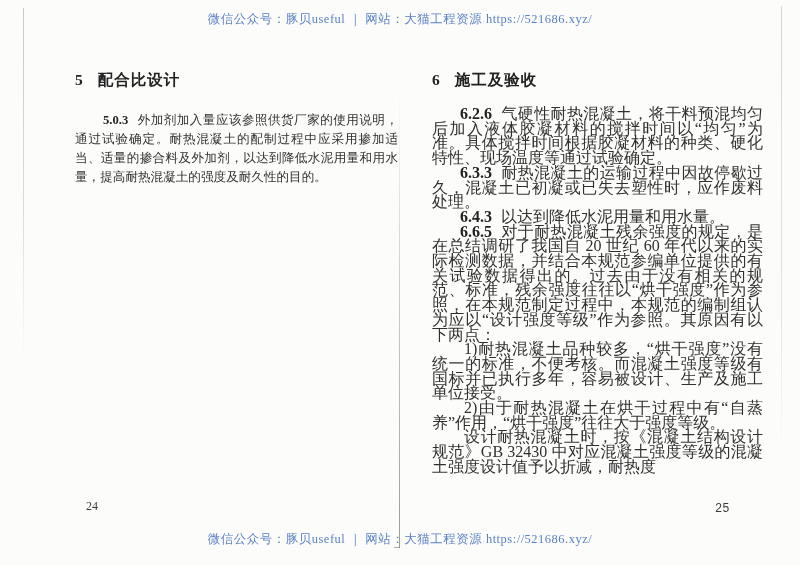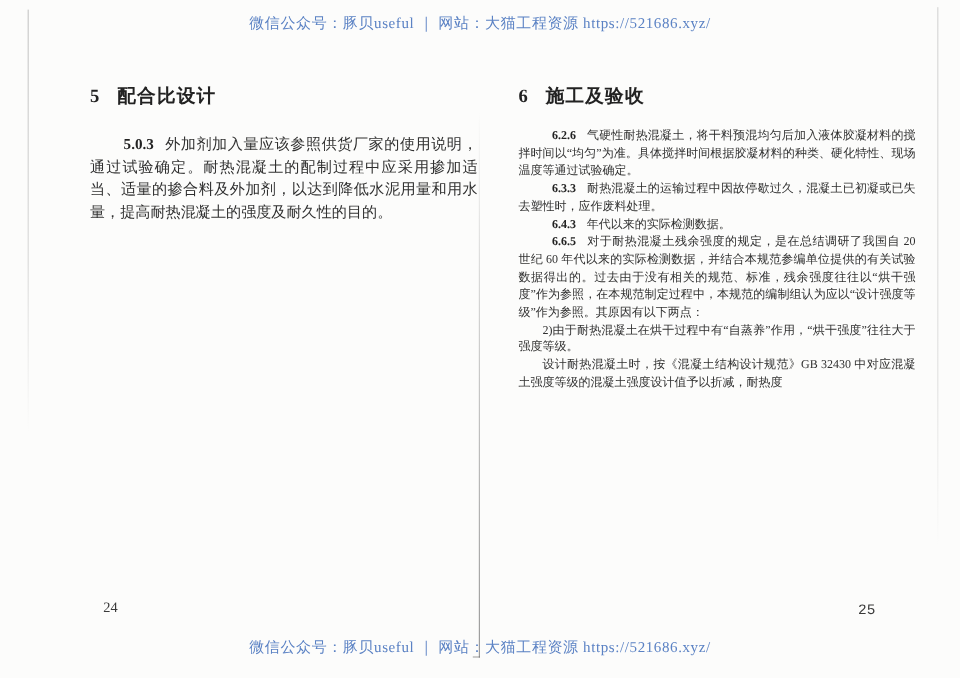--- a/index.html
+++ b/index.html
@@ -63,21 +63,21 @@
     position: absolute;
     text-align: justify;
     color: #303030;
   }
   .page-body.left {
     left: 75px; top: 111px; width: 323px;
     font-size: 12.6px; line-height: 19px;
   }
   .page-body.right {
     left: 432px; top: 107px; width: 331px;
-    font-size: 10px; line-height: 14.7px;
+    font-size: 16px; line-height: 14.7px;
   }
   .clause { text-align: justify; }
   .clause .num { font-weight: bold; margin-right: 9px; color: #222; margin-left: 28px; }
   .clause.indent { text-indent: 2em; }
 
   
   .pagenum {
     position: absolute;
     font-size: 12px;
     color: #3a3a3a;
@@ -106,19 +106,20 @@
 
 <div class="pagenum left">24</div>
 
 <div class="heading right">
   <span class="h-num">6</span><span>施工及验收</span>
 </div>
 
 <div class="page-body right">
   <p class="clause"><b class="num">6.2.6</b><span>气硬性耐热混凝土，将干料预混均匀后加入液体胶凝材料的搅拌时间以“均匀”为准。具体搅拌时间根据胶凝材料的种类、硬化特性、现场温度等通过试验确定。</span></p>
   <p class="clause"><b class="num">6.3.3</b><span>耐热混凝土的运输过程中因故停歇过久，混凝土已初凝或已失去塑性时，应作废料处理。</span></p>
-  <p class="clause"><b class="num">6.4.3</b><span>年代以来的实际检测数据。</span></p>
+  <p class="clause"><b class="num">6.4.3</b><span>以达到降低水泥用量和用水量。</span></p>
   <p class="clause"><b class="num">6.6.5</b><span>对于耐热混凝土残余强度的规定，是在总结调研了我国自 20 世纪 60 年代以来的实际检测数据，并结合本规范参编单位提供的有关试验数据得出的。过去由于没有相关的规范、标准，残余强度往往以“烘干强度”作为参照，在本规范制定过程中，本规范的编制组认为应以“设计强度等级”作为参照。其原因有以下两点：</span></p>
+  <p class="clause indent"><span>1)耐热混凝土品种较多，“烘干强度”没有统一的标准，不便考核。而混凝土强度等级有国标并已执行多年，容易被设计、生产及施工单位接受。</span></p>
   <p class="clause indent"><span>2)由于耐热混凝土在烘干过程中有“自蒸养”作用，“烘干强度”往往大于强度等级。</span></p>
   <p class="clause indent"><span>设计耐热混凝土时，按《混凝土结构设计规范》GB 32430 中对应混凝土强度等级的混凝土强度设计值予以折减，耐热度</span></p>
 </div>
 
 <div class="pagenum right">25</div>
 
 </body></html>

